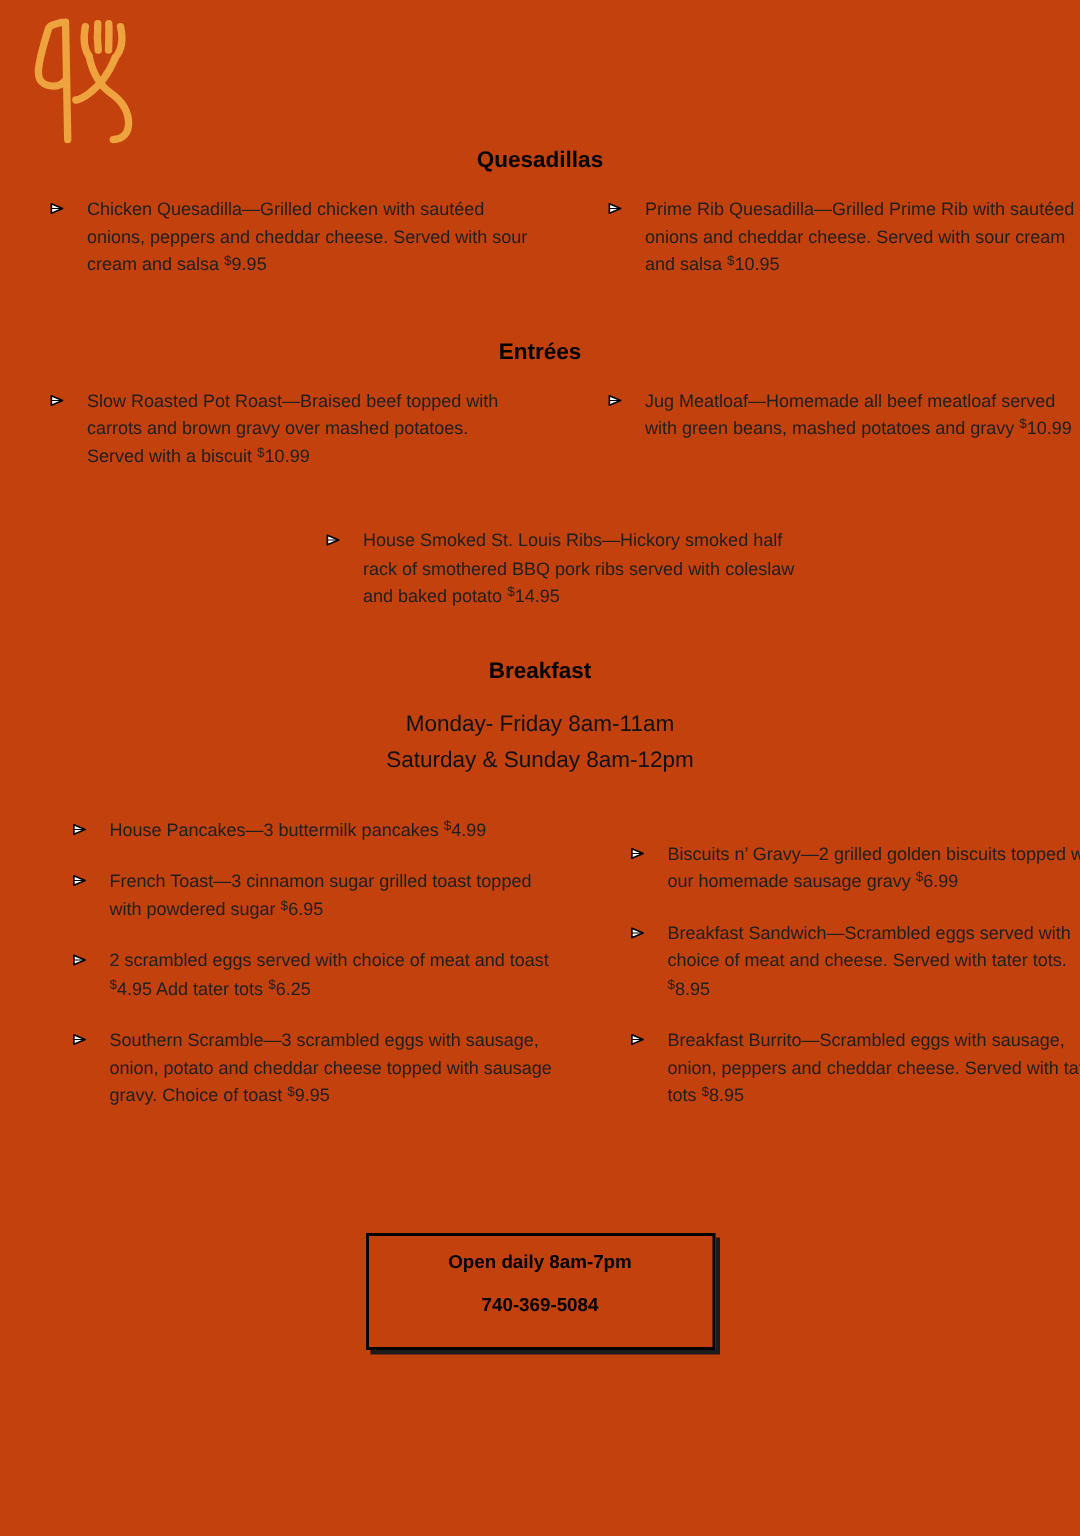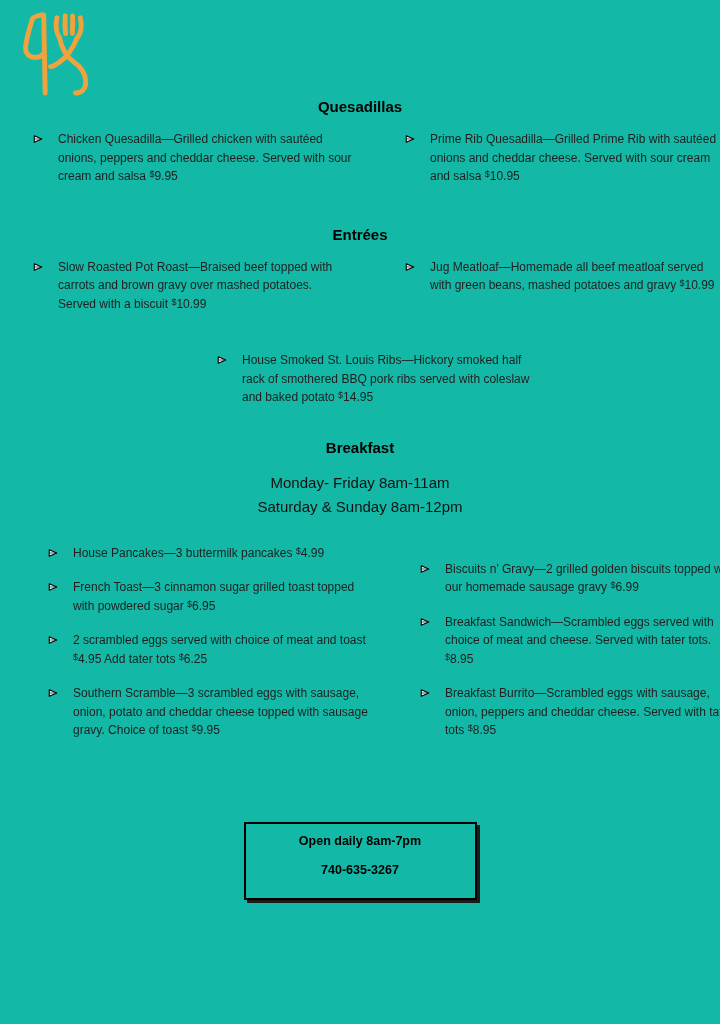--- a/index.html
+++ b/index.html
@@ -1,21 +1,21 @@
 <!DOCTYPE html>
 <html><head>
 <meta charset="utf-8">
 <style>
   html, body { margin: 0; padding: 0; background: #ffffff; }
   .page {
     position: relative;
     width: 720px;
     height: 1024px;
     margin: 0 auto;
-    background: #14b8a6;
+    background: #c2410c;
     box-sizing: border-box;
     padding-top: 8px;
     font-family: "Liberation Sans", sans-serif;
     font-size: 12px;
     line-height: 18.5px;
     color: #1f1f1f;
     overflow: hidden;
   }
   .logo { margin-left: 12px; width: 80px; height: 88px; }
   .sec-title {
@@ -227,16 +227,16 @@
               <path d="M1.5 6 L10.5 6" stroke="#000000" stroke-width="0.8"></path>
             </svg>
           </span>
         <span class="itext">Breakfast Burrito—Scrambled eggs with sausage, onion, peppers and cheddar cheese. Served with tater tots <sup class="dollar">$</sup>8.95</span>
       </div>
     </div>
   </div>
 
   <div class="info-box">
     <div class="info-line">Open daily 8am-7pm</div>
-    <div class="info-line phone">740-635-3267</div>
+    <div class="info-line phone">740-369-5084</div>
   </div>
 
 </div>
 
 </body></html>

